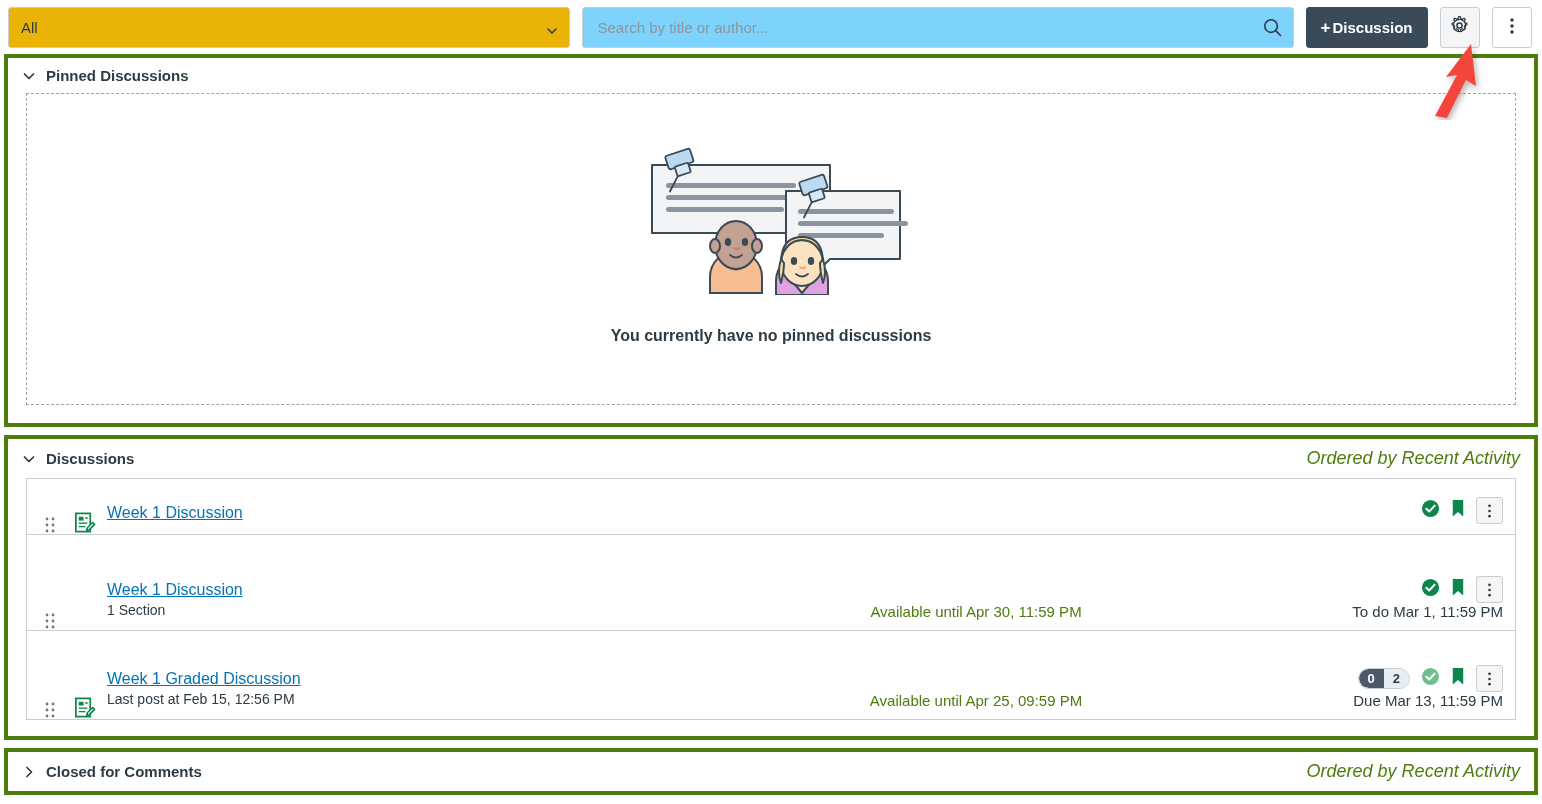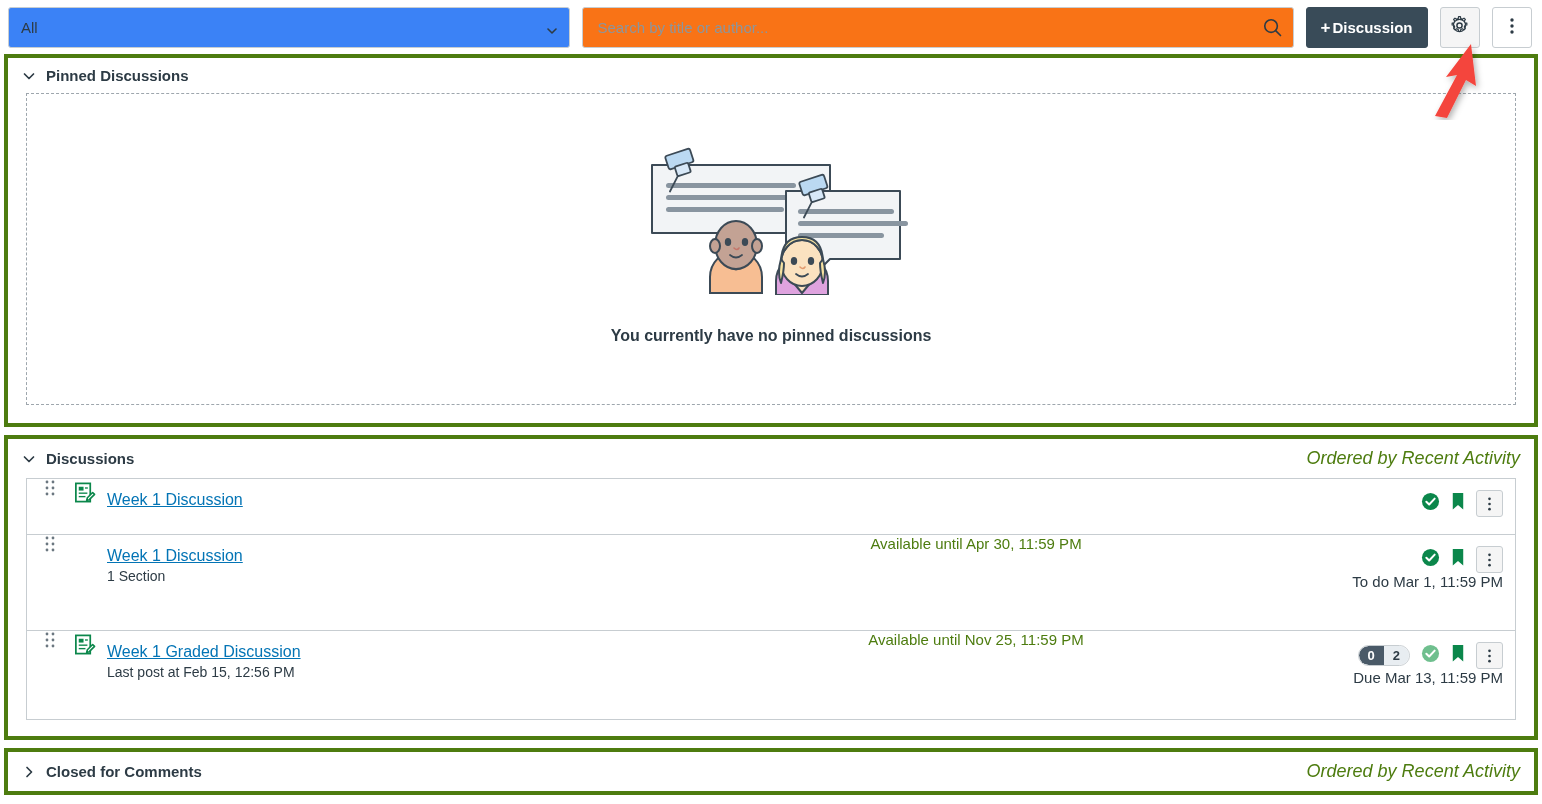--- a/index.html
+++ b/index.html
@@ -18,21 +18,21 @@
     align-items: center;
     gap: 12px;
     padding: 5px 10px 5px 8px;
     height: 54px;
   }
   .filter-select {
     position: relative;
     width: 573px; height: 41px;
     border: 1px solid #c7cdd1;
     border-radius: 3px;
-    background: #3b82f6;
+    background: #eab308;
     display: flex; align-items: center;
     padding: 0 12px;
     font-size: 15px;
     color: #2d3b45;
     cursor: pointer;
   }
   .filter-select .chev {
     position: absolute; right: 12px; top: 50%;
     transform: translateY(-50%);
     width: 10px; height: 10px;
@@ -42,21 +42,21 @@
     width: 725px; height: 41px;
   }
   .search-input {
     width: 100%; height: 100%;
     border: 1px solid #c7cdd1;
     border-radius: 3px;
     padding: 0 40px 0 14px;
     font-size: 15px;
     font-family: "Liberation Sans", sans-serif;
     color: #2d3b45;
-    background: #f97316;
+    background: #7dd3fc;
     outline: none;
   }
   .search-input::placeholder { color: #8b969e; }
   .search-icon-btn {
     position: absolute; right: 8px; top: 50%;
     transform: translateY(-50%);
     width: 26px; height: 26px;
     display: flex; align-items: center; justify-content: center;
     background: none; border: none; cursor: pointer; padding: 0;
   }
@@ -126,21 +126,21 @@
   .empty-sub { font-size: 16px; color: #2d3b45; }
 
   
   .rows-card {
     border: 1px solid #c7cdd1;
     margin: 0 18px 16px 18px;
     background: #fff;
   }
   .drow {
     display: flex;
-    align-items: flex-start;
+    align-items: flex-end;
     border-bottom: 1px solid #c7cdd1;
     position: relative;
     min-height: 56px;
   }
   .drow:last-child { border-bottom: none; }
   .drow.tall { min-height: 96px; }
   .drow.tall2 { min-height: 88px; }
 
   .drag-col {
     width: 46px;
@@ -464,21 +464,21 @@
           <rect x="12.5" y="6.6" width="3" height="1.4" fill="#0B874B"></rect>
           <rect x="6" y="12" width="9" height="1.4" fill="#0B874B"></rect>
           <rect x="6" y="15.6" width="7" height="1.4" fill="#0B874B"></rect>
           <path d="M15 17.5 L20.5 12 L22.5 14 L17 19.5 L14.3 20.3 Z" fill="#fff" stroke="#0B874B" stroke-width="1.7" stroke-linejoin="round"></path>
         </svg>
       </div>
       <div class="title-col">
         <a class="dlink">Week 1 Graded Discussion</a>
         <span class="dmeta">Last post at Feb 15, 12:56 PM</span>
       </div>
-      <div class="avail-col">Available until Nov 25, 11:59 PM</div>
+      <div class="avail-col">Available until Apr 25, 09:59 PM</div>
       <div class="right-col">
         <div class="right-icons">
           <span class="count-pill">
             <span class="unread">0</span>
             <span class="replies">2</span>
           </span>
           <span>
             <svg viewBox="0 0 20 20" width="19" height="19" aria-hidden="true">
               <circle cx="10" cy="10" r="9" fill="#6FBF8E"></circle>
               <path d="M5.6 10.2 L8.6 13.2 L14.4 7" fill="none" stroke="#fff" stroke-width="2.1" stroke-linecap="round" stroke-linejoin="round"></path>

